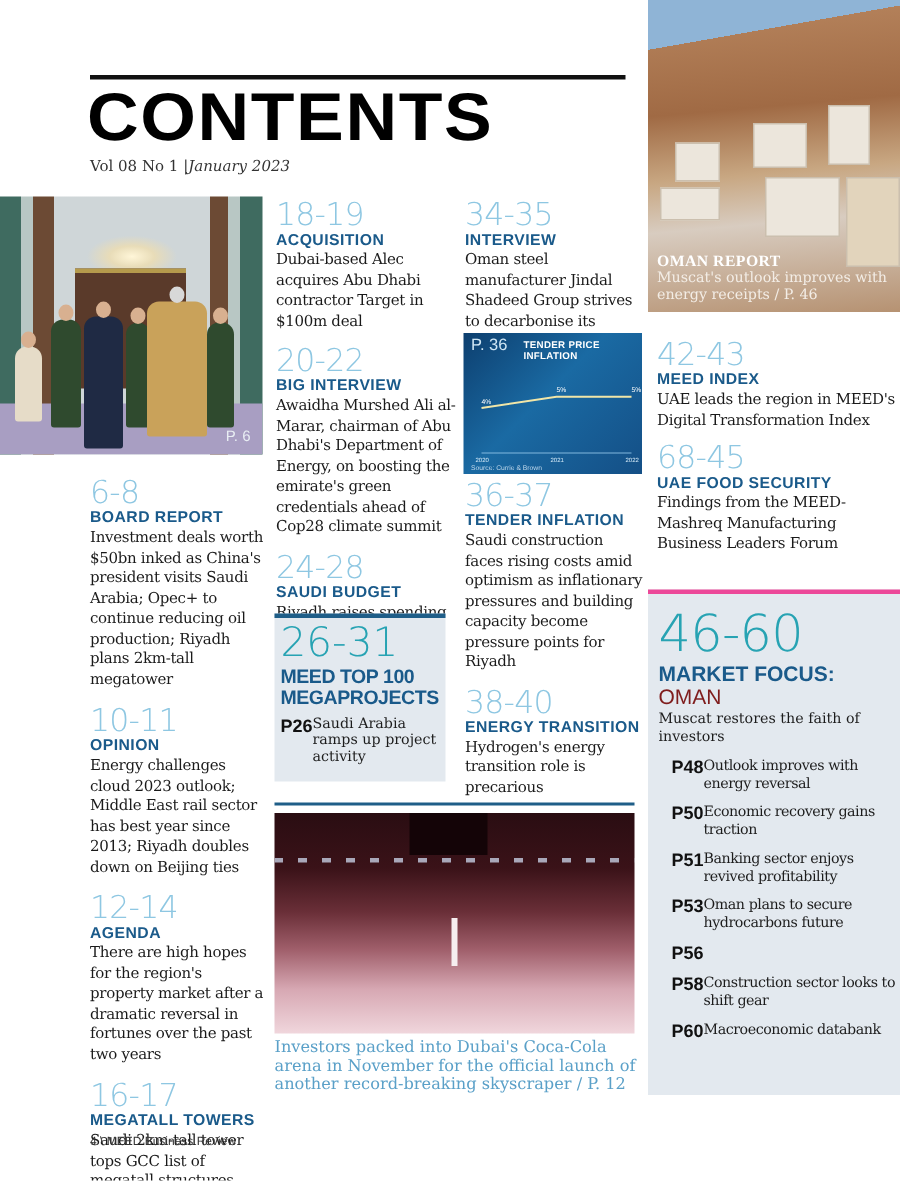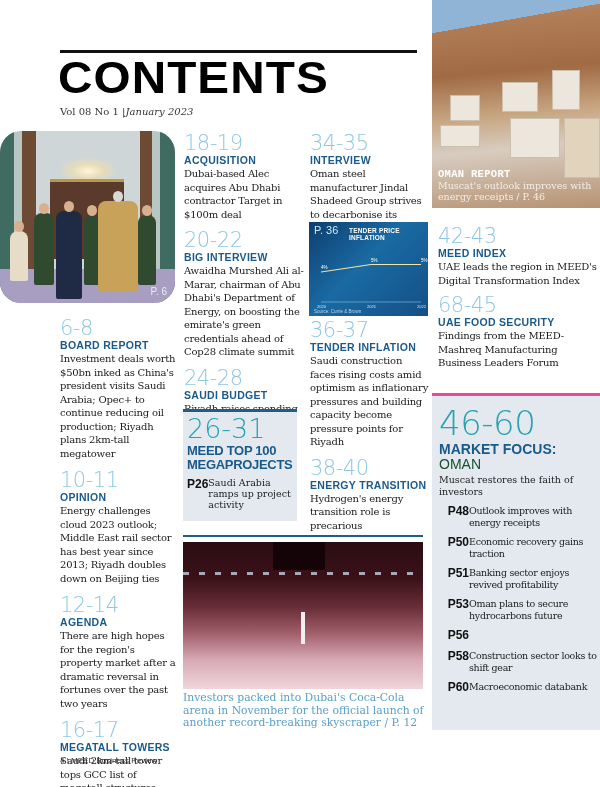--- a/index.html
+++ b/index.html
@@ -13,36 +13,35 @@
   .title { left: 58px; top: 54px; font-family: "Liberation Sans", sans-serif; font-weight: 700; font-size: 45px; letter-spacing: 1px; color: #000; line-height: 48px; transform: scaleX(1.06); transform-origin: left; }
   .issue { left: 60px; top: 106px; font-size: 10px; color: #333; font-family: "DejaVu Serif", serif; }
   .issue em { font-style: italic; }
 
   
   .photo { overflow: hidden; }
   .photo-leaders { left: 0; top: 131px; width: 175px; height: 172px;
     background:
       radial-gradient(ellipse 30px 14px at 88px 40px, #fff6d8 0%, #e8dcb8 50%, transparent 100%),
       linear-gradient(90deg, #3f6b60 0 14px, #b8c7c4 14px 22px, #6c4a34 22px 36px, #cfd6d8 36px 140px, #6c4a34 140px 152px, #b8c7c4 152px 160px, #3f6b60 160px);
-    border-radius: 21px;
   }
   .photo-leaders .floor { position: absolute; left: 0; right: 0; bottom: 0; height: 34px; background: #a89ec2; }
   .photo-leaders .door { position: absolute; left: 50px; top: 48px; width: 74px; height: 80px; background: #5a3a2a; border-top: 3px solid #b59a4c; }
   .fig { position: absolute; border-radius: 8px 8px 2px 2px; }
   .fig .head { position: absolute; top: -10px; left: 50%; width: 10px; height: 11px; margin-left: -5px; border-radius: 50%; background: #d8b090; }
   .photo-caption-tag { position: absolute; right: 8px; bottom: 6px; color: #e8edf3; font-family: "Liberation Sans", sans-serif; font-size: 10px; }
 
   .photo-oman { left: 432px; top: 0; width: 168px; height: 208px;
     background:
       linear-gradient(170deg, #8fb4d6 0 14%, transparent 14%),
       linear-gradient(175deg, #b98760 0%, #a06a44 35%, #c8a782 55%, #d8ccc0 70%, #b69272 100%);
   }
   .photo-oman .bldg { position: absolute; background: #ece6dc; border: 1px solid #cbbfae; }
   .oman-overlay { position: absolute; left: 6px; bottom: 6px; width: 156px; color: #fff; }
-  .oman-overlay .k { font-family: Liberation Mono, monospace; font-weight: 700; font-size: 10.5px; letter-spacing: .3px; }
+  .oman-overlay .k { font-family: Liberation Serif, serif; font-weight: 700; font-size: 10.5px; letter-spacing: .3px; }
   .oman-overlay .d { font-size: 9.5px; line-height: 11px; color: #f3ede6; }
 
   .photo-chart { left: 309px; top: 222px; width: 119px; height: 94px; background: linear-gradient(135deg, #0d3f6f 0%, #1a6aa3 45%, #144f86 100%); }
   .photo-chart .p { position: absolute; left: 5px; top: 2px; color: #cfe6f5; font-family: "Liberation Sans", sans-serif; font-size: 11px; }
   .photo-chart .t { position: absolute; left: 40px; top: 5px; color: #ffffff; font-family: "Liberation Sans", sans-serif; font-weight: 700; font-size: 6.5px; letter-spacing: .2px; }
   .photo-chart svg { position: absolute; left: 0; top: 0; }
   .photo-chart .src { position: absolute; left: 5px; bottom: 2px; color: #bcd6ea; font-family: "Liberation Sans", sans-serif; font-size: 4.5px; }
 
   .photo-arena { left: 183px; top: 542px; width: 240px; height: 147px;
     background:
@@ -66,21 +65,21 @@
   .mega .pages { font-family: "DejaVu Sans", sans-serif; font-weight: 200; color: #27a3b3; font-size: 27px; line-height: 28px; }
   .mega .k { font-family: "Liberation Sans", sans-serif; font-weight: 700; color: #1a5a8a; font-size: 13px; line-height: 13px; letter-spacing: -0.3px; margin-top: 1px; }
   .mega .row { display: flex; margin-top: 6px; }
   .mega .pg { font-family: "Liberation Sans", sans-serif; font-weight: 700; font-size: 12px; color: #111; width: 34px; text-align: center; }
   .mega .dd { font-size: 9.5px; line-height: 11px; }
 
   
   .focus { left: 432px; top: 393px; width: 168px; height: 337px; background: #e3e9ef; border-top: 3px solid #ec4899; padding: 10px 0 0 7px; }
   .focus .pages { font-family: "DejaVu Sans", sans-serif; font-weight: 200; color: #27a3b3; font-size: 34px; line-height: 34px; letter-spacing: -0.5px; }
   .focus .k { font-family: "Liberation Sans", sans-serif; font-weight: 700; color: #1a5a8a; font-size: 14px; line-height: 15px; margin-top: 2px; }
-  .focus .k2 { font-family: "Liberation Sans", sans-serif; color: #14532d; font-size: 14px; line-height: 14px; }
+  .focus .k2 { font-family: "Liberation Sans", sans-serif; color: #7f1d1d; font-size: 14px; line-height: 14px; }
   .focus .intro { font-size: 9.5px; line-height: 11.5px; margin-top: 3px; }
   .focus .item { display: flex; margin-top: 8px; }
   .focus .item:first-of-type { margin-top: 0; }
   .focus .pg { font-family: "Liberation Sans", sans-serif; font-weight: 700; font-size: 12px; color: #111; width: 30px; flex: none; line-height: 13px; text-align: right; }
   .focus .dd { font-size: 9.5px; line-height: 11.5px; letter-spacing: -0.3px; }
   .focus .list { margin-top: 8px; }
 
   .footer { left: 60px; top: 756px; font-family: "Liberation Sans", sans-serif; font-size: 8px; color: #333; }
 </style>
 </head>
@@ -236,21 +235,21 @@
 </div>
 
 <div class="abs focus">
   <div class="pages">46-60</div>
   <div class="k">MARKET FOCUS:</div>
   <div class="k2">OMAN</div>
   <div class="intro">Muscat restores the faith of investors</div>
   <div class="list">
     <div class="item">
       <span class="pg">P48</span>
-      <span class="dd">Outlook improves with energy receipts</span>
+      <span class="dd">Outlook improves with energy reversal</span>
     </div>
     <div class="item">
       <span class="pg">P50</span>
       <span class="dd">Economic recovery gains traction</span>
     </div>
     <div class="item">
       <span class="pg">P51</span>
       <span class="dd">Banking sector enjoys revived profitability</span>
     </div>
     <div class="item">

